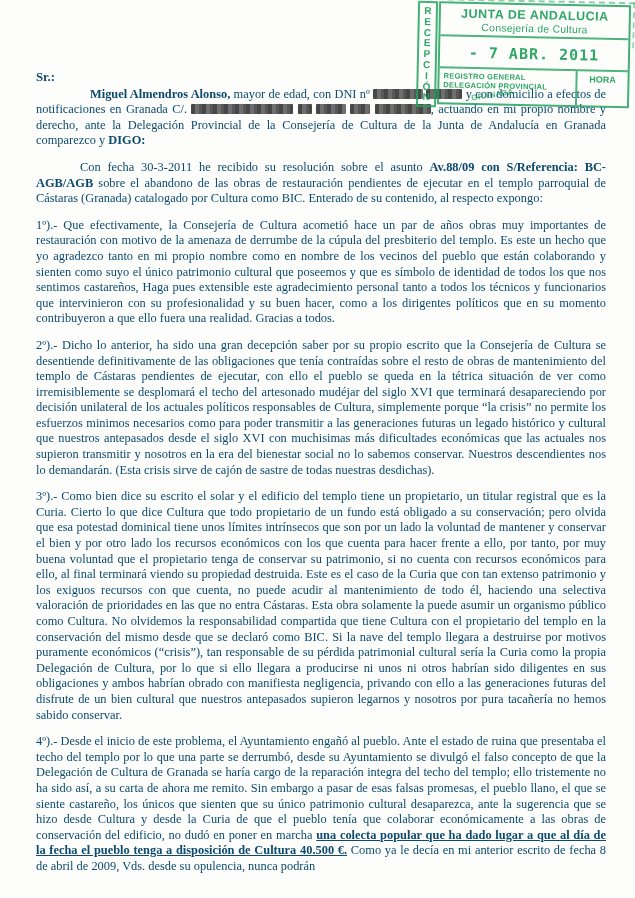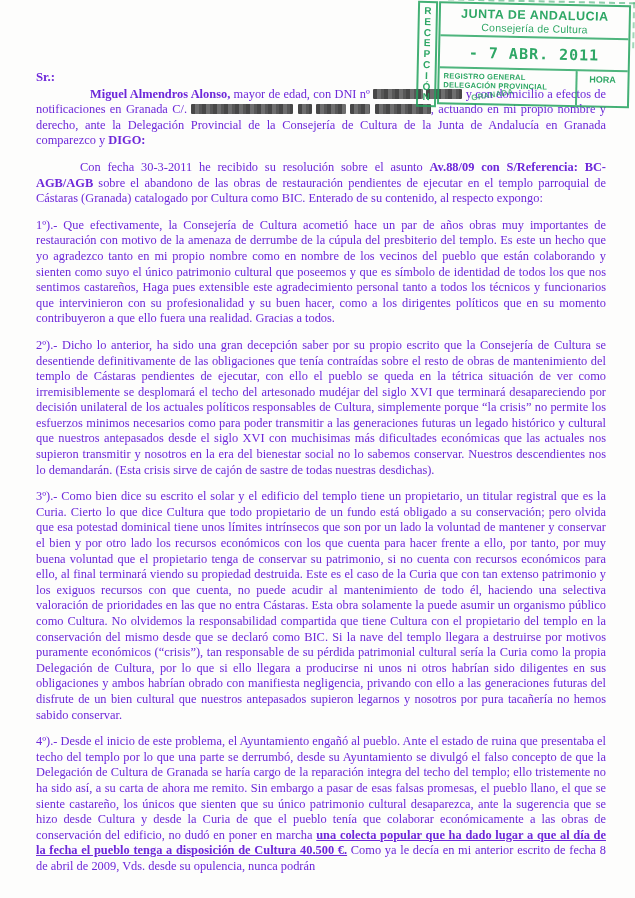--- a/index.html
+++ b/index.html
@@ -10,21 +10,21 @@
     overflow:hidden;
     font-family:"Liberation Serif", serif;
   }
   .page{
     position:absolute;inset:0;
     background:#fdfdfc;
   }
   .letter{
     position:absolute;
     top:70px;left:36px;width:570px;
-    color:#6d28d9;
+    color:#0c4a6e;
     font-size:12.4px;
     line-height:15.6px;
     text-align:justify;
   }
   .salutation{
     font-weight:bold;
     margin:0 0 1px 0;
     font-size:12.8px;
   }
   .para{

